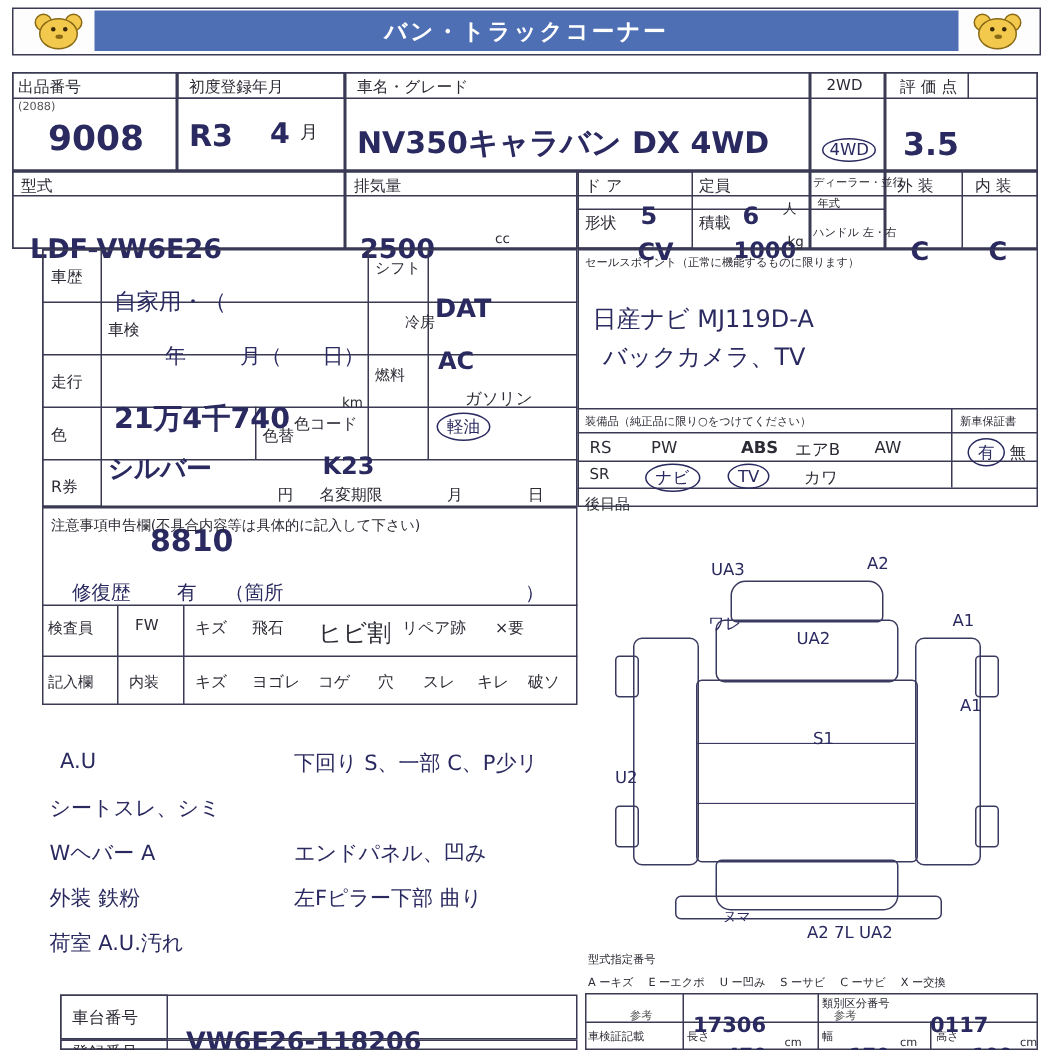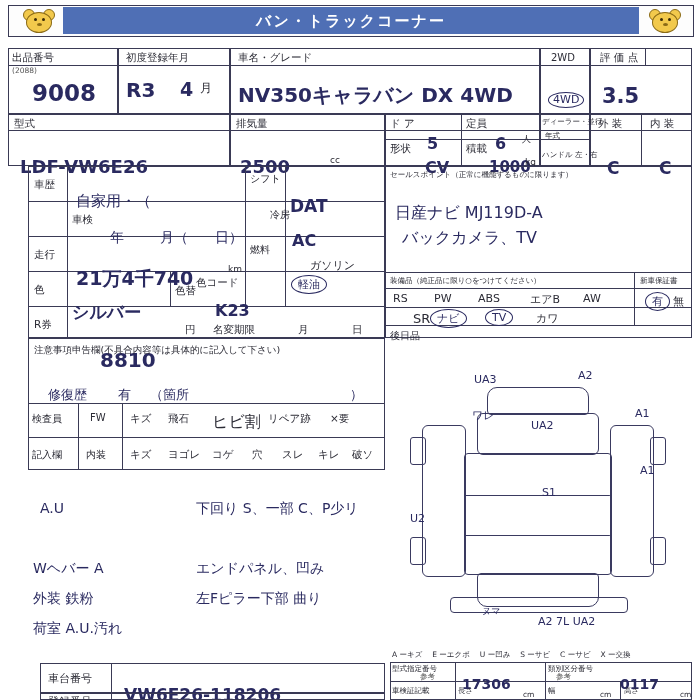--- a/index.html
+++ b/index.html
@@ -214,25 +214,25 @@
   <div class="box" style="left:385px;top:288px;width:307px;height:1px;border:none;border-top:1px solid #3a3a55;"></div>
   <div class="box" style="left:385px;top:307px;width:307px;height:1px;border:none;border-top:1px solid #3a3a55;"></div>
   <div class="box" style="left:385px;top:325px;width:307px;height:1px;border:none;border-top:1px solid #3a3a55;"></div>
   <div class="box" style="left:634px;top:272px;width:1px;height:53px;border:none;border-left:1px solid #3a3a55;"></div>
 
   <div class="lbl tiny" style="left:390px;top:276px;">装備品（純正品に限り○をつけてください）</div>
   <div class="lbl tiny" style="left:640px;top:276px;">新車保証書</div>
 
   <div class="lbl" style="left:393px;top:292px;font-size:11px;">RS</div>
   <div class="lbl" style="left:434px;top:292px;font-size:11px;">PW</div>
-  <div class="lbl" style="left:478px;top:292px;font-size:11px;">ABS</div>
+  <div class="lbl" style="left:494px;top:292px;font-size:11px;font-weight:bold;">ABS</div>
   <div class="lbl" style="left:530px;top:292px;font-size:11px;">エアB</div>
   <div class="lbl" style="left:583px;top:292px;font-size:11px;">AW</div>
 
-  <div class="lbl" style="left:413px;top:311px;font-size:13px;">SR</div>
+  <div class="lbl" style="left:393px;top:311px;font-size:10px;">SR</div>
   <div class="hw" style="left:430px;top:309px;font-size:11px;">
     <span class="oval">ナビ</span>
   </div>
   <div class="hw" style="left:485px;top:309px;font-size:11px;">
     <span class="oval">TV</span>
   </div>
   <div class="lbl" style="left:536px;top:311px;font-size:11px;">カワ</div>
 
   <div class="hw" style="left:645px;top:292px;font-size:11px;">
     <span class="oval">有</span>
@@ -266,20 +266,21 @@
 
   <div class="lbl" style="left:130px;top:448px;font-size:10.5px;">キズ</div>
   <div class="lbl" style="left:168px;top:448px;font-size:10.5px;">ヨゴレ</div>
   <div class="lbl" style="left:212px;top:448px;font-size:10.5px;">コゲ</div>
   <div class="lbl" style="left:252px;top:448px;font-size:10.5px;">穴</div>
   <div class="lbl" style="left:282px;top:448px;font-size:10.5px;">スレ</div>
   <div class="lbl" style="left:318px;top:448px;font-size:10.5px;">キレ</div>
   <div class="lbl" style="left:352px;top:448px;font-size:10.5px;">破ソ</div>
 
   <div class="hw" style="left:40px;top:500px;font-size:14px;">A.U</div>
+  <div class="hw" style="left:33px;top:530px;font-size:14px;">シートスレ、シミ</div>
   <div class="hw" style="left:33px;top:560px;font-size:14px;">Wヘバー A</div>
   <div class="hw" style="left:33px;top:590px;font-size:14px;">外装 鉄粉</div>
   <div class="hw" style="left:33px;top:620px;font-size:14px;">荷室 A.U.汚れ</div>
 
   <div class="hw" style="left:196px;top:500px;font-size:14px;">下回り S、一部 C、P少リ</div>
   <div class="hw" style="left:196px;top:560px;font-size:14px;">エンドパネル、凹み</div>
   <div class="hw" style="left:196px;top:590px;font-size:14px;">左Fピラー下部 曲り</div>
 
   <div class="diagram">
 
@@ -324,21 +325,21 @@
   <div class="lbl" style="left:48px;top:694px;font-size:11px;">登録番号</div>
 
   <div class="lbl tiny" style="left:392px;top:650px;">A ーキズ 　E ーエクボ 　U ー凹み 　S ーサビ 　C ーサビ 　X ー交換</div>
 
   <div class="box" style="left:390px;top:662px;width:302px;height:38px;"></div>
   <div class="box" style="left:390px;top:681px;width:302px;height:1px;border:none;border-top:1px solid #3a3a55;"></div>
   <div class="box" style="left:455px;top:662px;width:1px;height:38px;border:none;border-left:1px solid #3a3a55;"></div>
   <div class="box" style="left:545px;top:662px;width:1px;height:38px;border:none;border-left:1px solid #3a3a55;"></div>
   <div class="box" style="left:620px;top:681px;width:1px;height:19px;border:none;border-left:1px solid #3a3a55;"></div>
 
-  <div class="lbl tiny" style="left:392px;top:664px;">型式指定番号</div>
+  <div class="lbl tiny" style="left:392px;top:635px;">型式指定番号</div>
   <div class="lbl tiny" style="left:420px;top:672px;color:#555;">参考</div>
   <div class="hw b" style="left:462px;top:676px;font-size:14px;">17306</div>
   <div class="lbl tiny" style="left:548px;top:664px;">類別区分番号</div>
   <div class="lbl tiny" style="left:556px;top:672px;color:#555;">参考</div>
   <div class="hw b" style="left:620px;top:676px;font-size:14px;">0117</div>
 
   <div class="lbl tiny" style="left:392px;top:686px;">車検証記載</div>
   <div class="lbl tiny" style="left:458px;top:686px;">長さ</div>
   <div class="hw b" style="left:484px;top:697px;font-size:13px;">470</div>
   <div class="lbl tiny" style="left:523px;top:690px;">cm</div>

